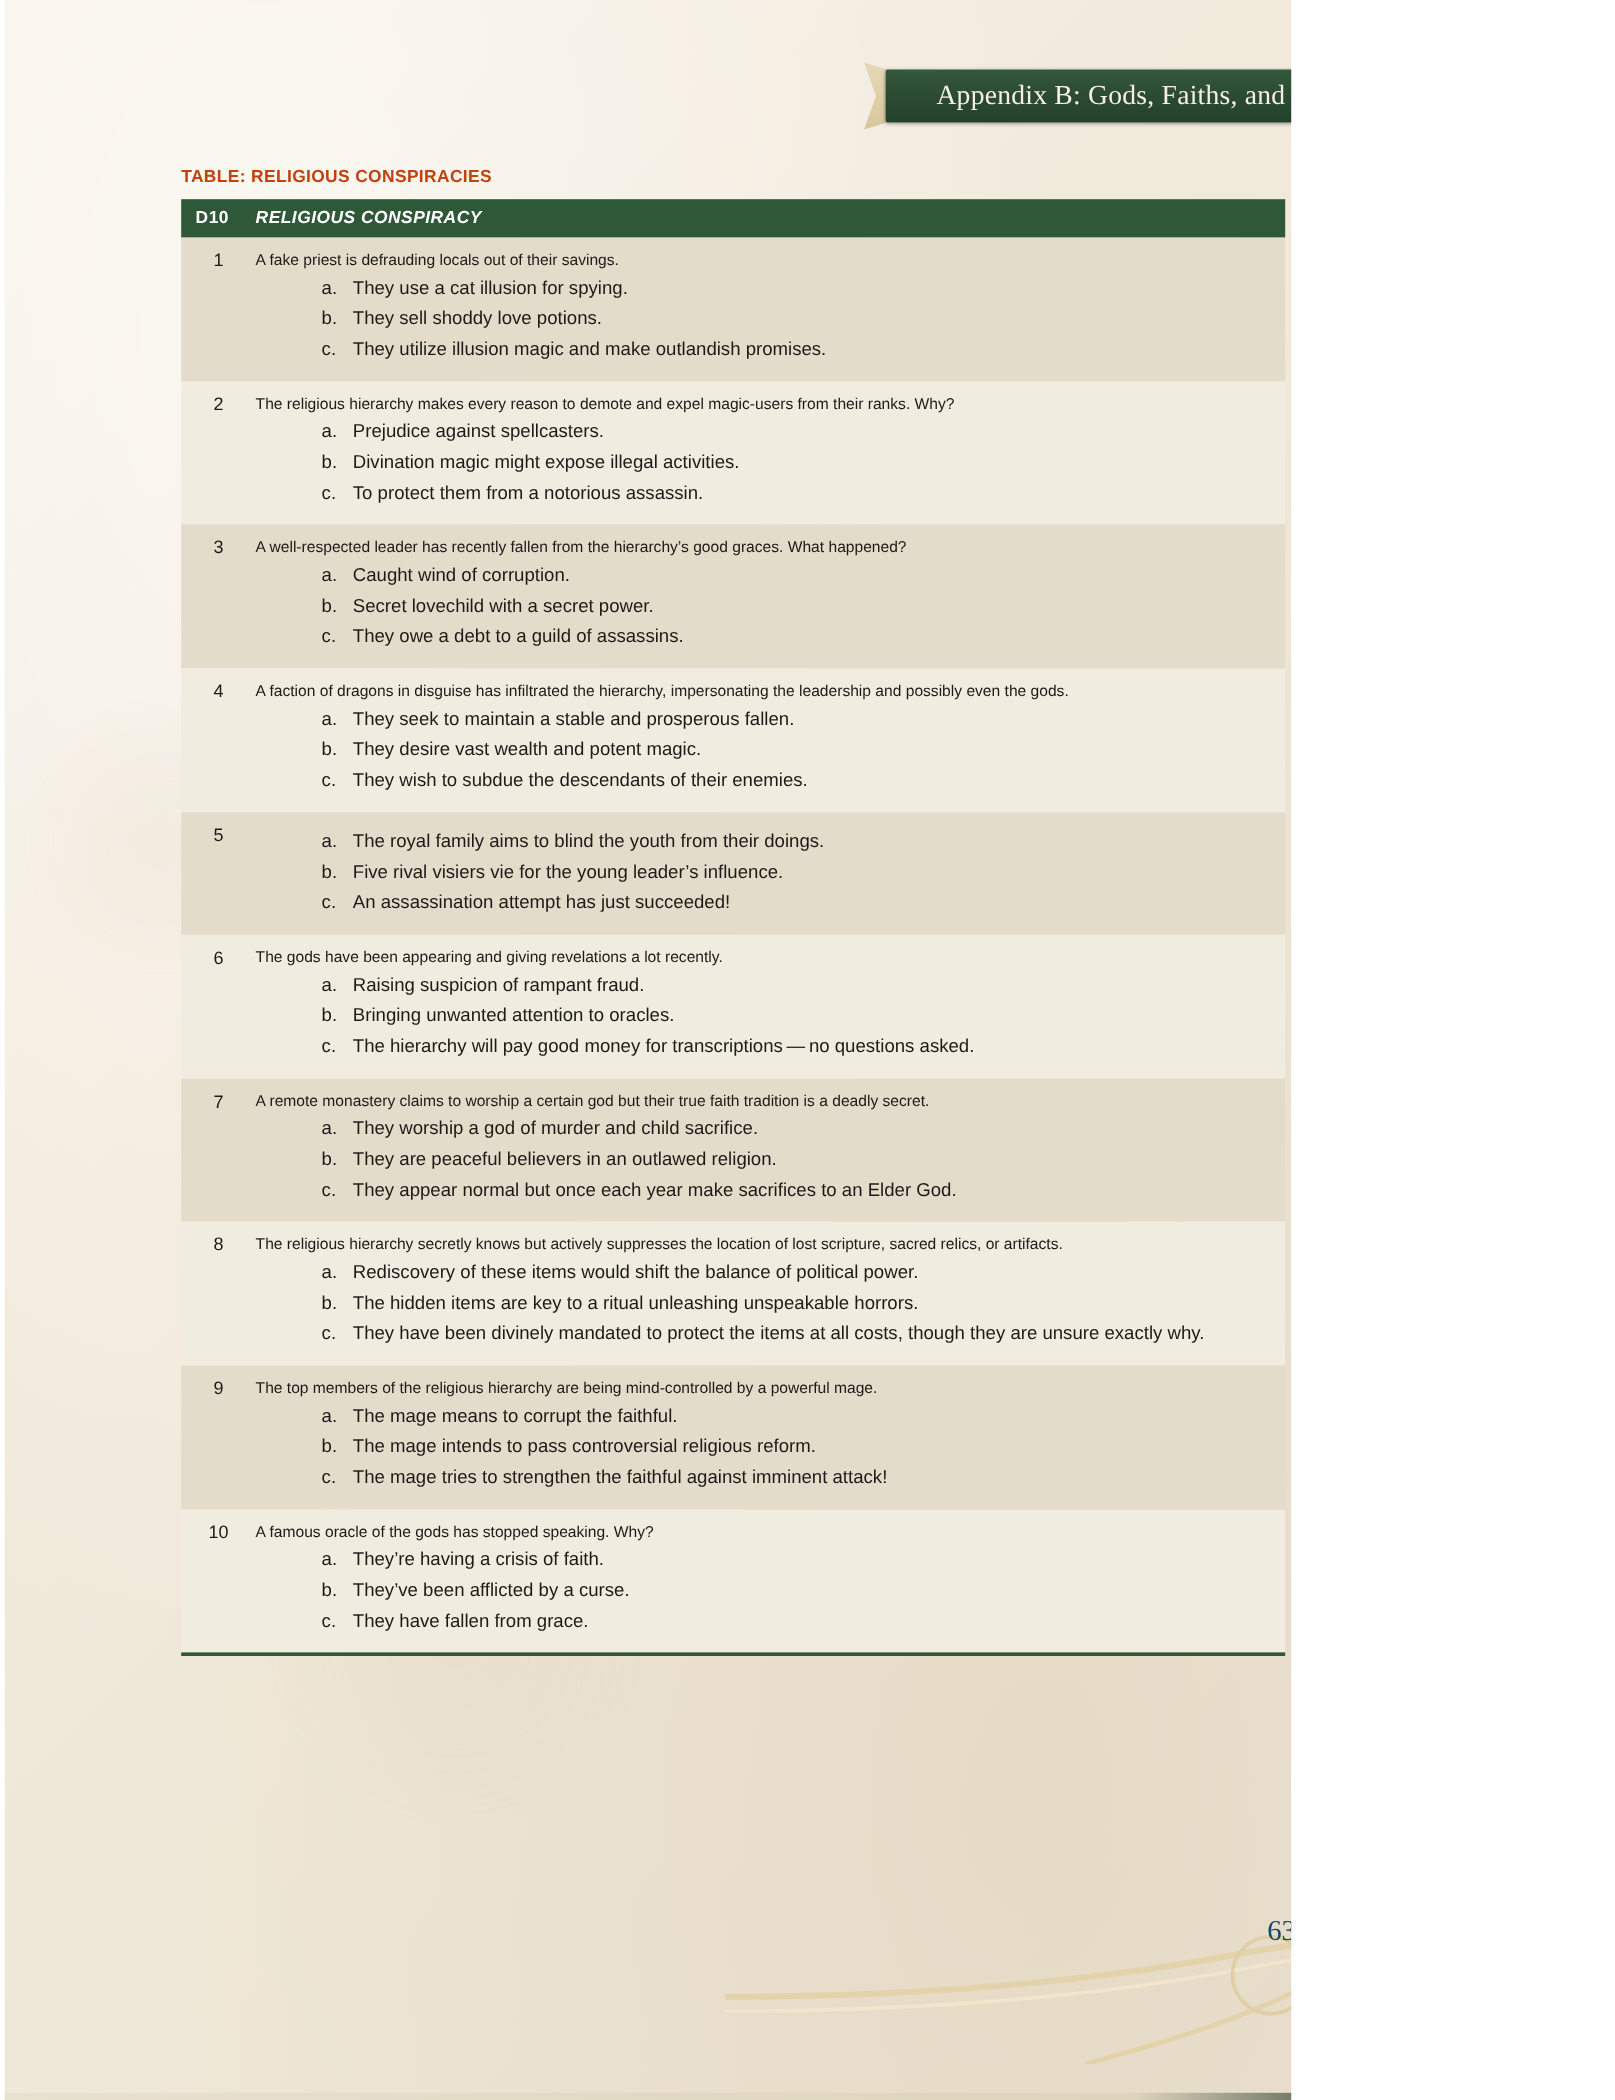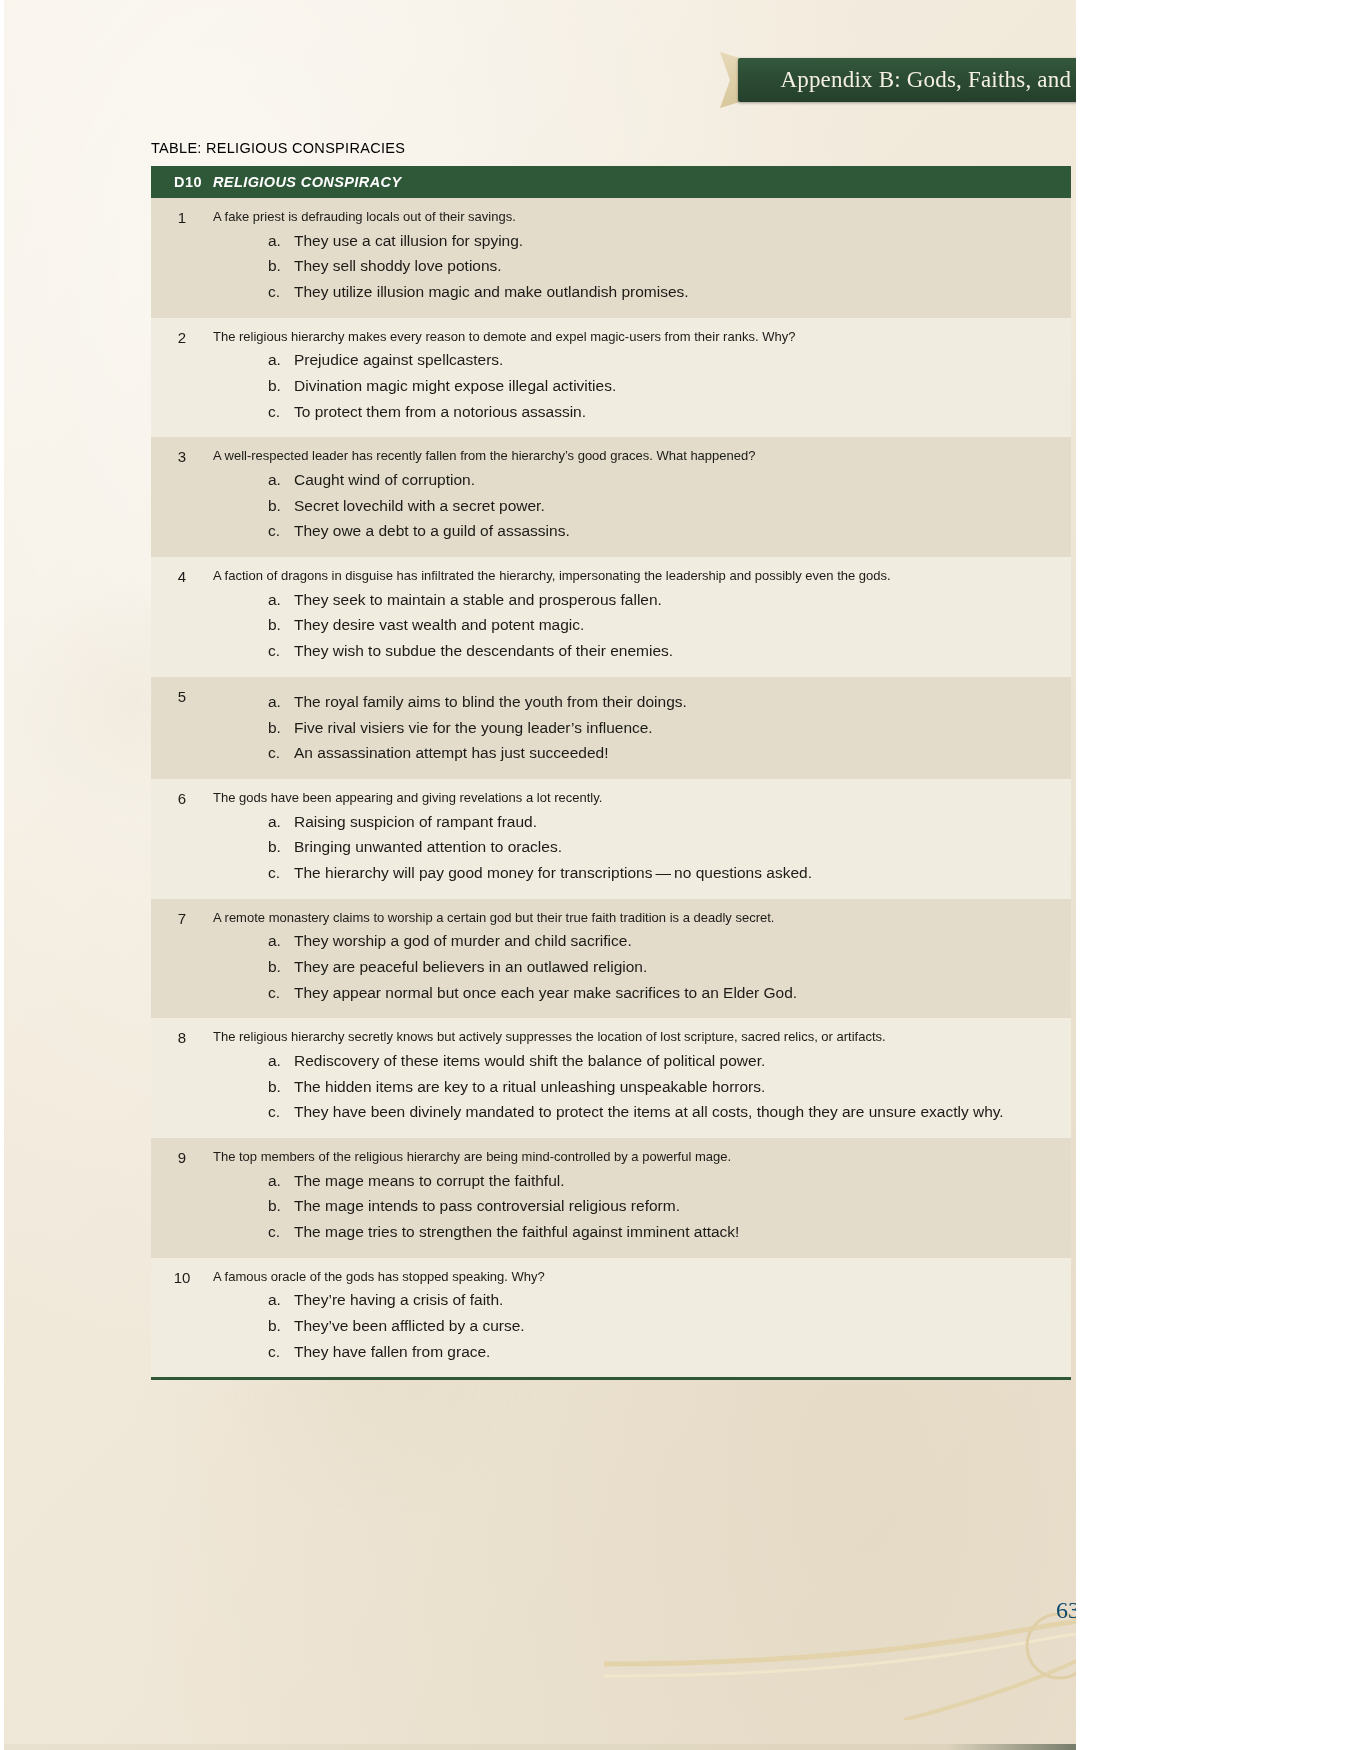--- a/index.html
+++ b/index.html
@@ -119,40 +119,39 @@
 
   
   .content {
     position: absolute;
     left: 147px;
     top: 140px;
     width: 920px;
   }
   .table-caption {
     font-size: 14.5px;
-    font-weight: normal;
-    color: #000000;
+    font-weight: bold;
+    color: #c2410c;
     letter-spacing: 0.3px;
     margin-bottom: 10px;
   }
   .table-head {
     background: #2f5839;
     height: 32px;
     display: flex;
     align-items: center;
     color: #ffffff;
     font-size: 14.5px;
     font-weight: bold;
     letter-spacing: 0.4px;
   }
   .th-die {
     width: 62px;
     padding-left: 12px;
     box-sizing: border-box;
-    text-align: center;
   }
   .th-label {
     flex: 1;
     font-style: italic;
   }
   .row {
     display: flex;
     padding: 10px 0 13px 0;
     box-sizing: border-box;
   }

